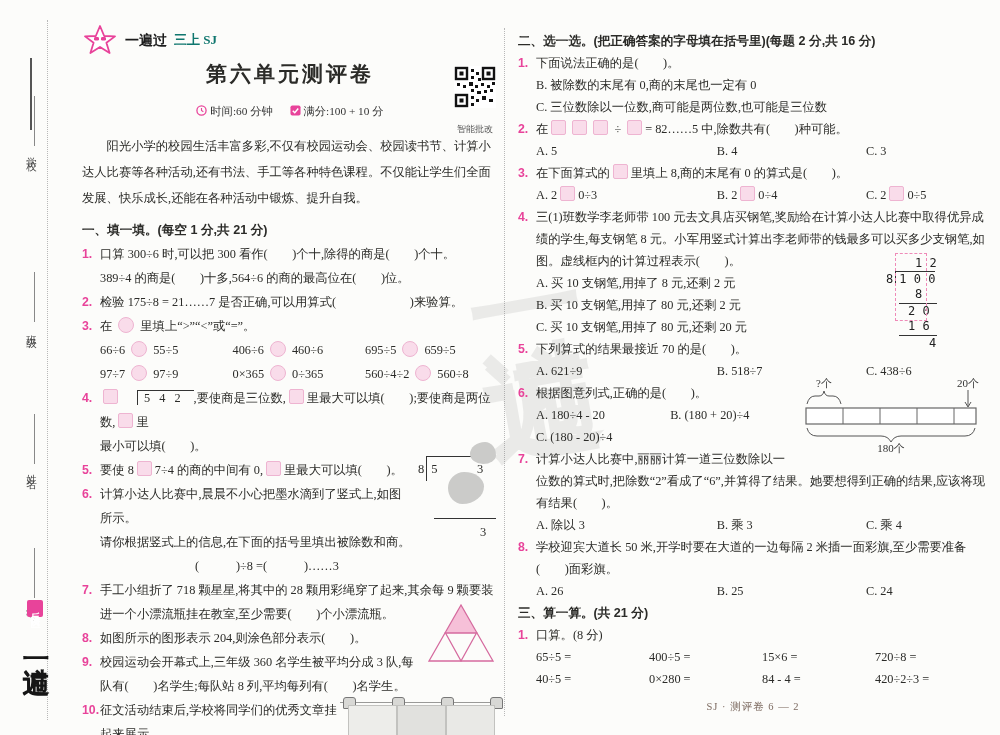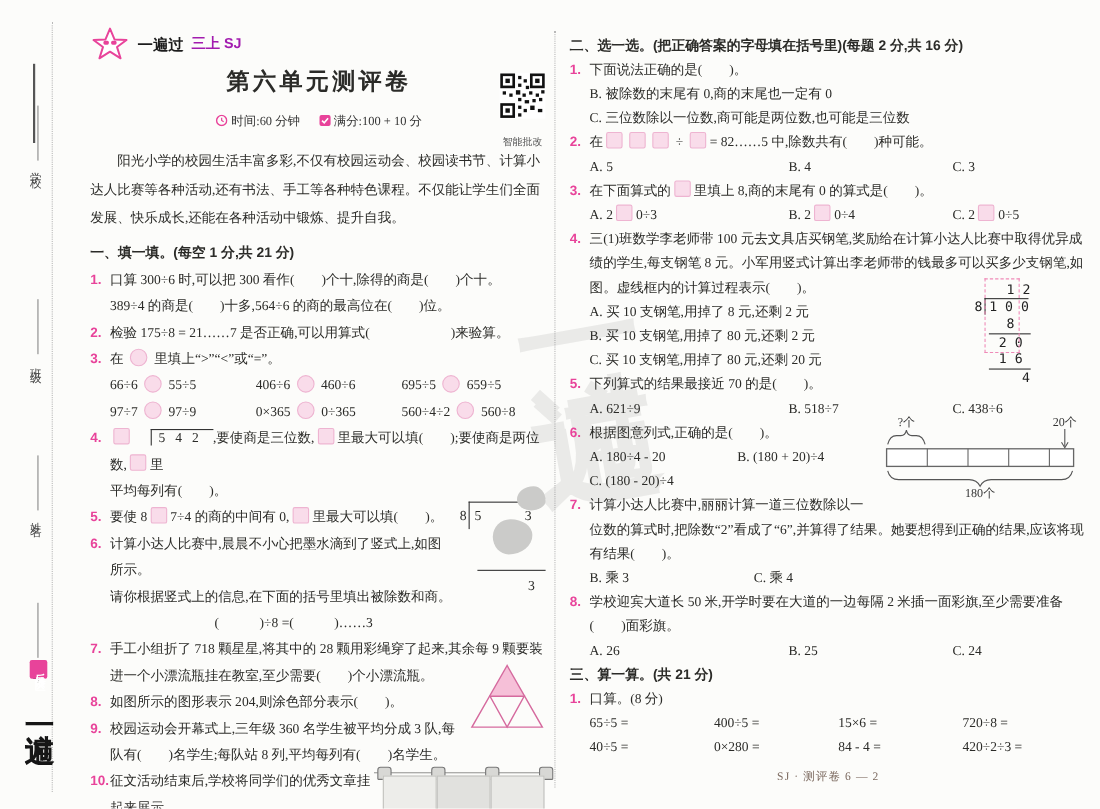--- a/index.html
+++ b/index.html
@@ -35,21 +35,21 @@
   .orow .o1{width:40%;}.orow .o2{width:33%;}.orow .o3{width:27%;}
   .orow2{display:flex;padding-left:18px;}
   .orow2 .o1{width:52%;}
   .crow{display:flex;padding-left:18px;}
   .crow span{width:25%;}
   .ldiv2{border-top:1px solid #333;border-left:1px solid #333;padding:0 10px 0 6px;margin-left:16px;letter-spacing:3px;}
   .foot{text-align:center;color:#7c6a60;font-size:10.5px;margin-top:6px;letter-spacing:1px;}
   
   .brandrow{display:flex;align-items:center;gap:7px;height:32px;}
   .brandtext{font-family:"Liberation Sans",sans-serif;font-weight:bold;font-size:14px;color:#1c1c1c;}
-  .edition{font-family:Liberation Sans, sans-serif;font-weight:bold;font-size:13px;color:#a21caf;}
+  .edition{font-family:Liberation Serif, serif;font-weight:bold;font-size:13px;color:#0f766e;}
   .title{text-align:center;font-size:21px;font-weight:bold;letter-spacing:3px;margin-top:6px;}
   .meta{text-align:center;font-size:11.3px;margin-top:13px;color:#333;}
   .meta .mi{margin:0 7px;}
   .qrbox{position:absolute;right:-2px;top:42px;width:50px;text-align:center;}
   .qrcap{font-size:9px;color:#555;margin-top:1px;}
   .intro{text-indent:2em;margin:10px 0 7px;line-height:26px;}
   
   .fig-blot{float:right;position:relative;width:80px;height:94px;margin:-26px 0 0 6px;font-size:12.5px;}
   .bl-brk{display:inline-flex;justify-content:space-between;width:52px;border-top:1px solid #333;border-left:1px solid #333;
           padding:0 4px;margin-left:2px;}
@@ -185,21 +185,21 @@
     </div>
     <div class="cmprow">
       <span class="cell"><span>97÷7</span><span class="cc"></span><span>97÷9</span></span>
       <span class="cell"><span>0×365</span><span class="cc"></span><span>0÷365</span></span>
       <span class="cell"><span>560÷4÷2</span><span class="cc"></span><span>560÷8</span></span>
     </div>
 
     <div class="q">
       <span class="qnum">4.</span>
       <div><span class="sq"></span><span class="ldiv2">5 4 2</span><span>,要使商是三位数,</span><span class="sq"></span><span>里最大可以填(　　);要使商是两位数,</span><span class="sq"></span><span>里</span></div>
-      <div>平均每列有(　　)。</div>
+      <div>最小可以填(　　)。</div>
     </div>
 
     <div class="q">
       <span class="qnum">5.</span>
       <div><span>要使 8</span><span class="sq"></span><span>7÷4 的商的中间有 0,</span><span class="sq"></span><span>里最大可以填(　　)。</span></div>
     </div>
 
     <div class="q">
       <span class="qnum">6.</span>
       <div class="fig-blot">
@@ -336,20 +336,21 @@
         <span>B. (180 + 20)÷4</span>
       </div>
       <div>C. (180 - 20)÷4</div>
     </div>
 
     <div class="q">
       <span class="qnum">7.</span>
       <div>计算小达人比赛中,丽丽计算一道三位数除以一位数的算式时,把除数“2”看成了“6”,并算得了结果。她要想得到正确的结果,应该将现有结果(　　)。</div>
     </div>
     <div class="orow">
+      <span class="o1">A. 除以 3</span>
       <span class="o2">B. 乘 3</span>
       <span class="o3">C. 乘 4</span>
     </div>
 
     <div class="q">
       <span class="qnum">8.</span>
       <div>学校迎宾大道长 50 米,开学时要在大道的一边每隔 2 米插一面彩旗,至少需要准备(　　)面彩旗。</div>
     </div>
     <div class="orow">
       <span class="o1">A. 26</span>

